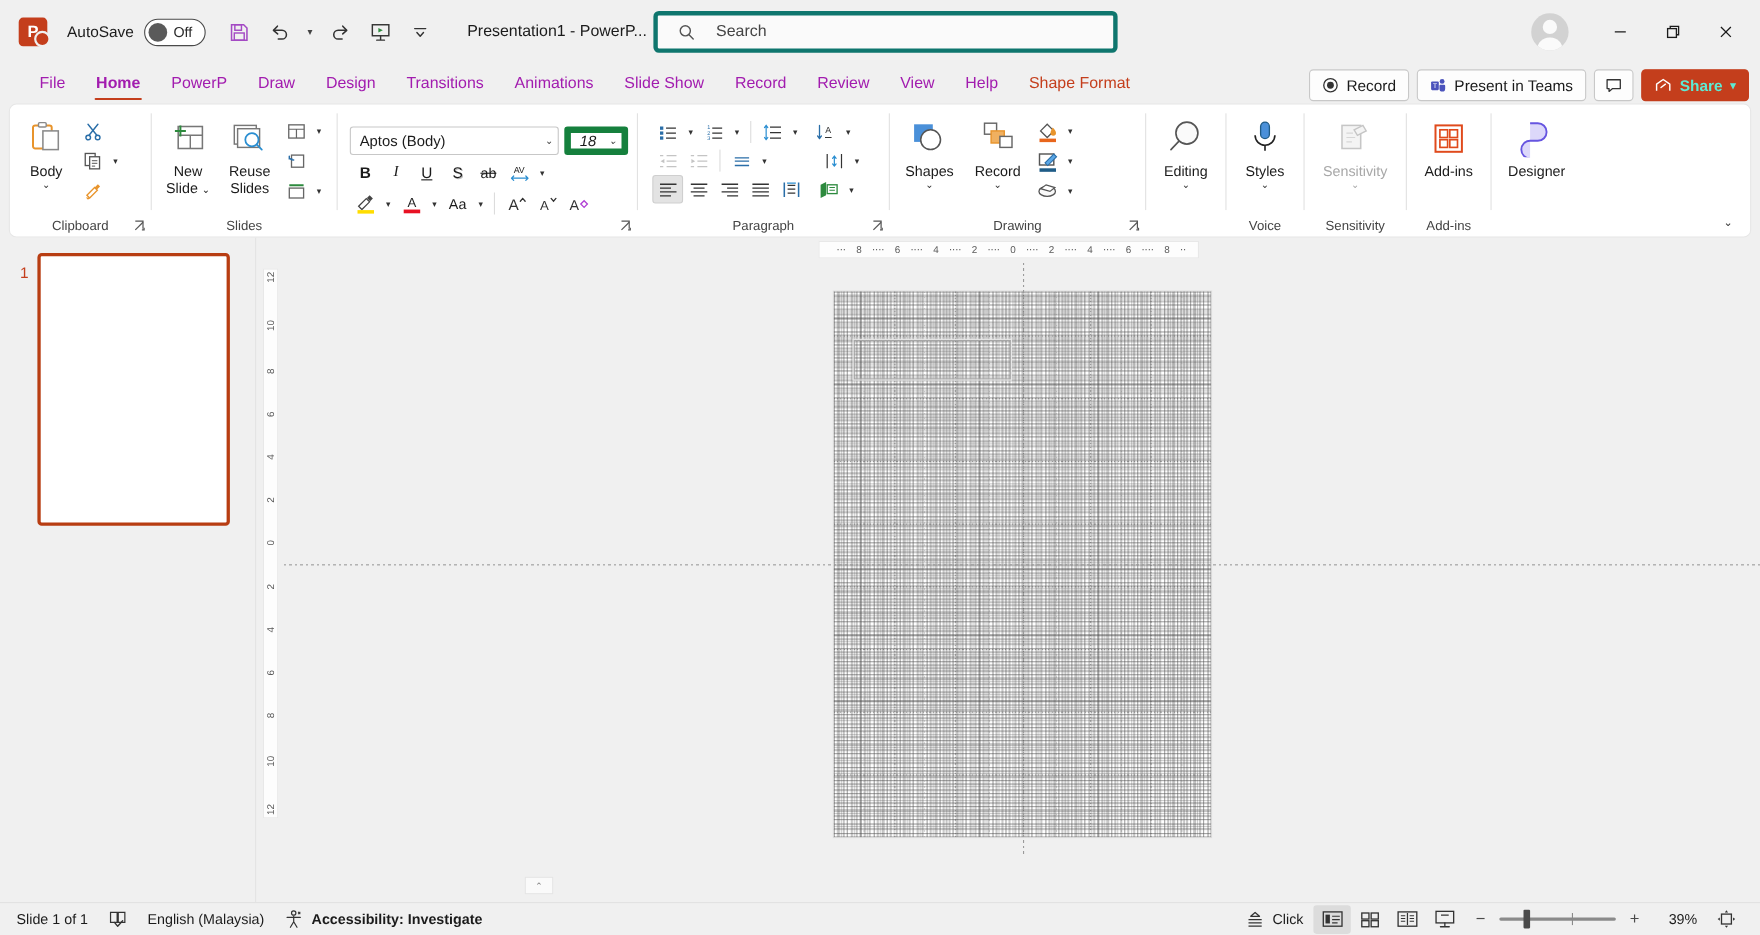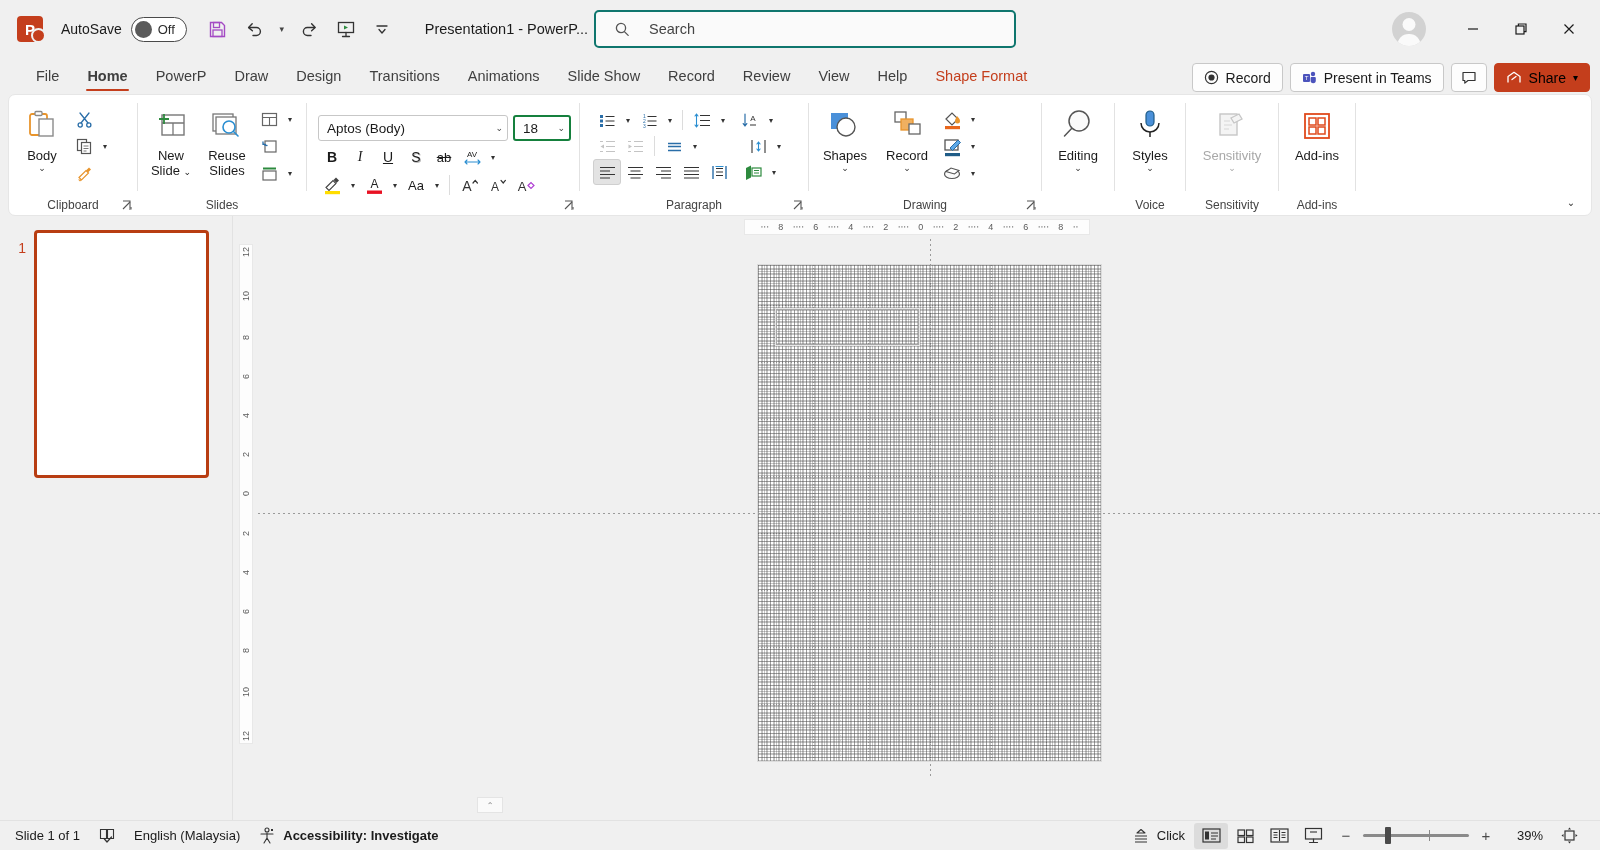--- a/index.html
+++ b/index.html
@@ -23,43 +23,43 @@
   .autosave-label { margin-left:18px; font-size:14px; color:#1b1b1b; }
   .toggle { margin-left:9px; width:56px; height:25px; border-radius:13px; border:1.5px solid #4a4a4a;
             background:#fff; display:flex; align-items:center; padding:0 3px; }
   .toggle .knob { width:17px; height:17px; border-radius:50%; background:#5a5a5a; }
   .toggle .tl { margin-left:6px; font-size:13px; color:#2b2b2b; }
   .qat { display:flex; align-items:center; gap:2px; margin-left:14px; }
   .qat-btn { width:34px; height:34px; border-radius:4px; display:flex; align-items:center; justify-content:center; cursor:pointer; }
   .qat-caret { width:18px; height:34px; display:flex; align-items:center; justify-content:center; font-size:9px; color:#444; cursor:pointer; }
   .doc-title { margin-left:26px; font-size:14.5px; color:#1b1b1b; white-space:nowrap; }
   .searchbox { position:absolute; left:594px; top:10px; width:422px; height:38px; background:#fafafa;
-               border:2px solid #0f766e; border-radius:5px; display:flex; align-items:center; padding-left:18px; cursor:text; }
+               border:4px solid #0f766e; border-radius:5px; display:flex; align-items:center; padding-left:18px; cursor:text; }
   .searchbox .sr-ph { margin-left:18px; font-size:14.5px; color:#444; }
   .title-right { position:absolute; right:0; top:0; height:58px; display:flex; align-items:center; gap:2px; padding-right:8px; }
   .avatar { width:34px; height:34px; border-radius:50%; background:#d2d2d2; margin-right:22px; position:relative; overflow:hidden; }
   .avatar::before { content:""; position:absolute; left:50%; top:6px; transform:translateX(-50%);
                     width:13px; height:13px; border-radius:50%; background:#fafafa; }
   .avatar::after { content:""; position:absolute; left:50%; top:22px; transform:translateX(-50%);
                    width:23px; height:16px; border-radius:11px 11px 0 0; background:#fafafa; }
   .win-btn { width:46px; height:40px; display:flex; align-items:center; justify-content:center; cursor:pointer; font-size:15px; color:#1b1b1b; }
 
   
   .tabbar { height:36px; display:flex; align-items:flex-end; background:#f0f0f0; flex:0 0 36px; position:relative; }
   .tabs { display:flex; align-items:flex-end; height:36px; padding-left:22px; gap:0; }
-  .tab { height:36px; padding:0 14px; display:flex; align-items:center; font-size:14.5px; color:#404040;
+  .tab { height:36px; padding:0 14px; display:flex; align-items:center; font-size:14.5px; color:#a21caf;
          cursor:pointer; position:relative; white-space:nowrap; }
   .tab.active { font-weight:bold; }
   .tab.active::after { content:""; position:absolute; left:13px; right:13px; bottom:3px; height:2.5px; background:#c43e1c; border-radius:2px; }
   .tab.ctx { color:#c43e1c; }
   .tab-right { position:absolute; right:10px; bottom:2px; display:flex; align-items:center; gap:7px; }
   .pill { height:29px; border:1px solid #c8c8c8; background:#fdfdfd; border-radius:4px; display:flex;
           align-items:center; padding:0 11px; gap:7px; font-size:14px; cursor:pointer; white-space:nowrap; }
   .pill.sq { padding:0 9px; }
-  .share { background:#c43e1c; border-color:#c43e1c; color:#000000; }
+  .share { background:#c43e1c; border-color:#c43e1c; color:#5eead4;font-weight:bold; }
 
   
   .ribbon { flex:0 0 122px; height:122px; background:#fff; margin:0 8px; border-radius:7px;
             border:1px solid #e6e6e6; display:flex; position:relative; overflow:hidden; }
   .grp { display:flex; flex-direction:column; height:100%; position:relative; padding:0 5px; }
   .grp-body { flex:1; display:flex; align-items:center; padding-top:3px; }
   .grp-lbl { height:21px; font-size:12px; color:#444; text-align:center; display:flex;
              align-items:center; justify-content:center; position:relative; }
   .grp-sep { width:1px; background:#e2e2e2; margin:8px 0 24px 0; flex:0 0 1px; }
   .dlg { position:absolute; right:3px; bottom:3px; width:14px; height:14px; cursor:pointer; }
@@ -70,22 +70,22 @@
   .big-btn .bc { font-size:9px; color:#333; line-height:10px; }
   .big-btn.dim .bl, .big-btn.dim .bc { color:#a8a8a8; }
   .sm-btn { width:28px; height:26px; border-radius:3px; display:flex; align-items:center; justify-content:center; cursor:pointer; }
   .sm-btn.on { background:#e3e3e3; border:1px solid #cfcfcf; }
   .car { width:14px; height:26px; display:flex; align-items:center; justify-content:center;
          font-size:8px; color:#333; cursor:pointer; }
   .row { display:flex; align-items:center; }
   .col3 { display:flex; flex-direction:column; gap:1px; }
   .fname { width:190px; height:26px; border:1px solid #c7c7c7; border-radius:3px; background:#fff;
            display:flex; align-items:center; padding:0 4px 0 8px; font-size:13.5px; cursor:pointer; }
-  .fsize { width:58px; height:26px; border:2px solid #15803d; border-radius:3px; background:#fff;
-           display:flex; align-items:center; padding:0 4px 0 8px; font-size:13.5px; margin-left:5px; cursor:pointer; }
+  .fsize { width:58px; height:26px; border:6px solid #15803d; border-radius:3px; background:#fff;
+           display:flex; align-items:center; padding:0 4px 0 8px; font-size:13.5px; margin-left:5px; cursor:pointer;font-style:italic; }
   .fname .fx, .fsize .fx { flex:1; }
   .vsep { width:1px; height:20px; background:#dcdcdc; margin:0 5px; }
   .ribbon-collapse { position:absolute; right:8px; bottom:2px; width:24px; height:22px;
                      display:flex; align-items:center; justify-content:center; font-size:10px; color:#333; cursor:pointer; }
 
   
   .main { flex:1; display:flex; background:#f0f0f0; min-height:0; }
   .thumbpane { width:228px; flex:0 0 228px; background:#f0f0f0; padding:14px 0 0 10px; position:relative; }
   .thumb-row { display:flex; gap:8px; }
   .thumb-num { width:16px; font-size:14px; color:#c43e1c; text-align:right; padding-top:10px; }
@@ -723,20 +723,30 @@
               </svg>
           </div>
           <div class="bl">Add-ins</div>
         </div>
       </div>
       <div class="grp-lbl">Add-ins</div>
     </div>
     <div class="grp-sep"></div>
 
     <div class="grp" style="width:82px">
+      <div class="grp-body">
+        <div class="big-btn" style="width:74px">
+          <div class="bi">
+            <svg width="34" height="34" viewBox="0 0 34 34">
+                <path d="M11 3h7a8 8 0 0 1 0 16h-7a8 8 0 0 0 0 16" fill="#dcd8fa" stroke="#6655e0" stroke-width="1.7" stroke-linejoin="round"></path>
+              </svg>
+          </div>
+          <div class="bl">Designer</div>
+        </div>
+      </div>
       <div class="grp-lbl"></div>
     </div>
 
     <div class="ribbon-collapse">⌄</div>
   </div>
 
   <div class="main">
 
     <div class="thumbpane">
       <div class="thumb-row">

